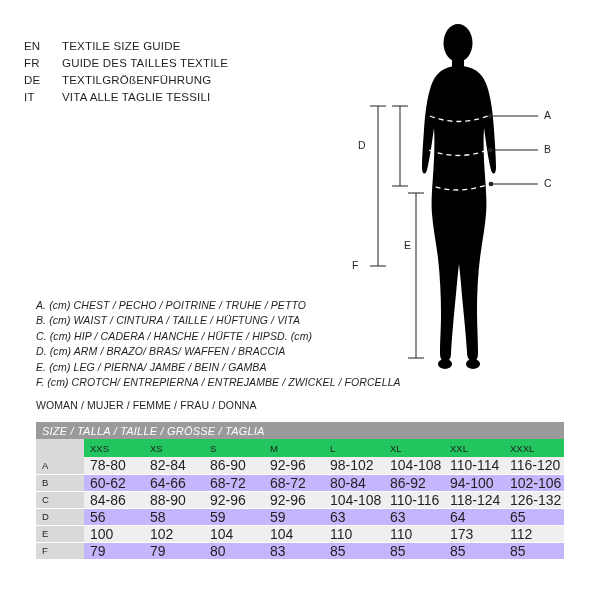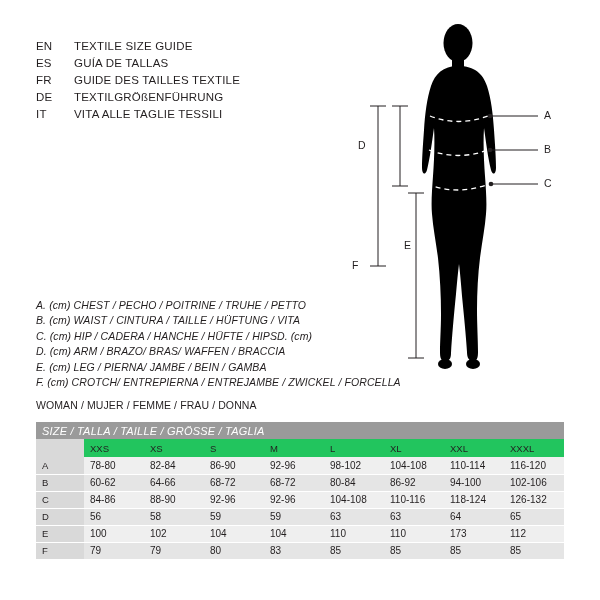--- a/index.html
+++ b/index.html
@@ -13,21 +13,21 @@
     height: 600px;
     font-family: "Liberation Sans", sans-serif;
     color: #231f20;
     position: relative;
     overflow: hidden;
   }
 
   
   .lang-block {
     position: absolute;
-    left: 36px;
+    left: 24px;
     top: 38px;
     width: 300px;
   }
   .lang-row {
     display: flex;
     align-items: baseline;
     font-size: 11.5px;
     line-height: 17px;
     letter-spacing: 0.2px;
   }
@@ -93,32 +93,32 @@
   tr.head-row td {
     background: #22c55e;
     height: 18px;
     padding-left: 6px;
     font-size: 9.5px;
   }
   tr.head-row td.lbl { background: #d9d9d9; }
   tr.data-row td {
     height: 17px;
     padding-left: 6px;
-    font-size: 10px;
+    font-size: 14px;
     border-bottom: 1px solid #ffffff;
   }
   tr.data-row td.lbl {
     background: #d9d9d9;
     font-size: 9.5px;
   }
   tr.data-row td.val {
     background: #efefef;
   }
   tr.data-row.alt td.val {
-    background: #e5e5e5;
+    background: #c4b5fd;
   }
 
   
   .figure {
     position: absolute;
     left: 330px;
     top: 18px;
     width: 250px;
     height: 370px;
   }
@@ -131,24 +131,20 @@
     color: #231f20;
   }
 </style>
 </head>
 <body>
 
 <div class="lang-block">
   <div class="lang-row">
     <span class="lang-code">EN</span>
     <span class="lang-title">TEXTILE SIZE GUIDE</span>
-  </div>
-  <div class="lang-row">
-    <span class="lang-code">ES</span>
-    <span class="lang-title">GUÍA DE TALLAS</span>
   </div>
   <div class="lang-row">
     <span class="lang-code">FR</span>
     <span class="lang-title">GUIDE DES TAILLES TEXTILE</span>
   </div>
   <div class="lang-row">
     <span class="lang-code">DE</span>
     <span class="lang-title">TEXTILGRÖßENFÜHRUNG</span>
   </div>
   <div class="lang-row">

